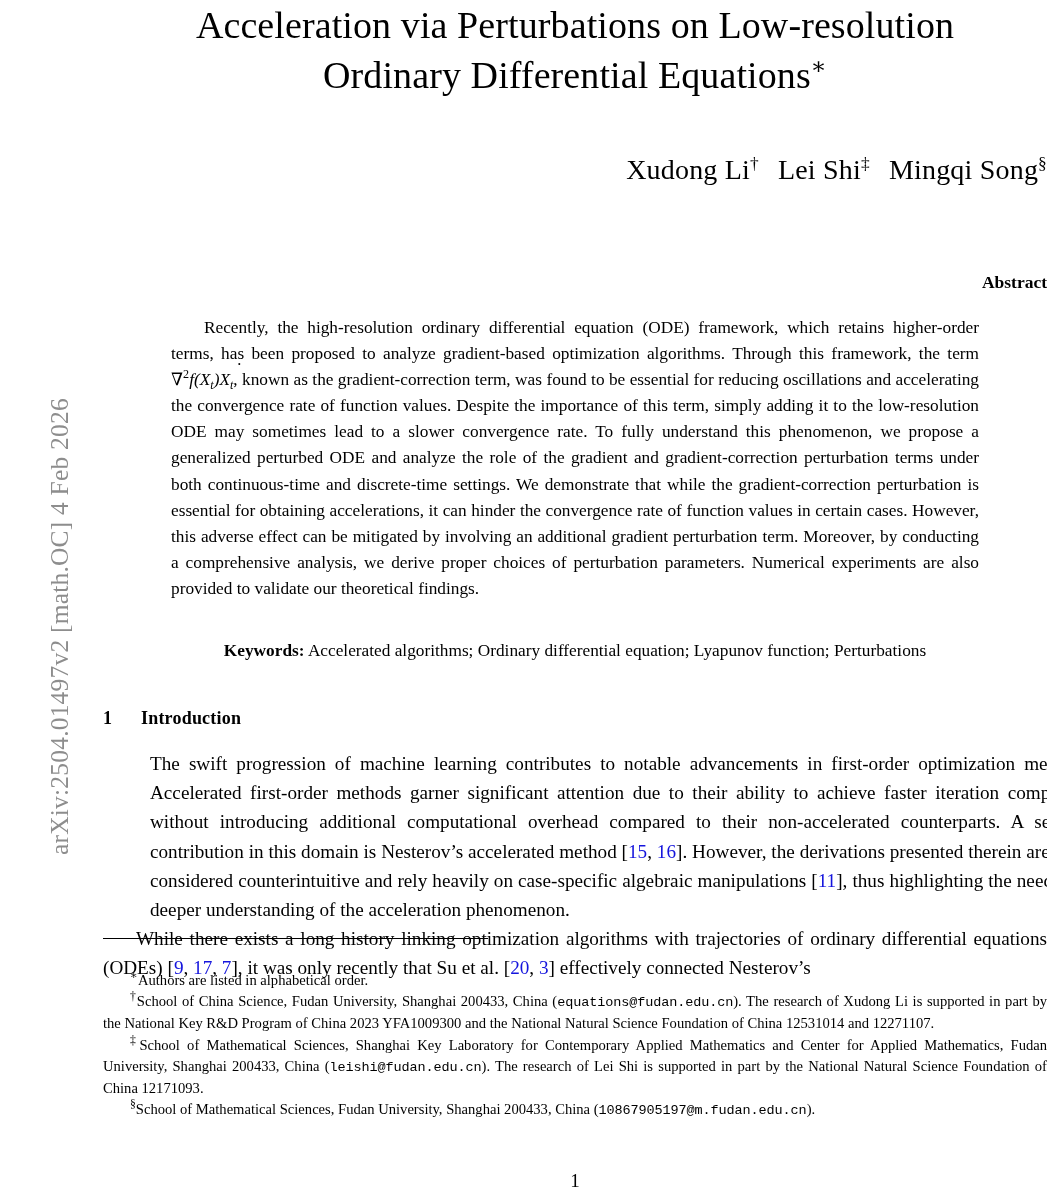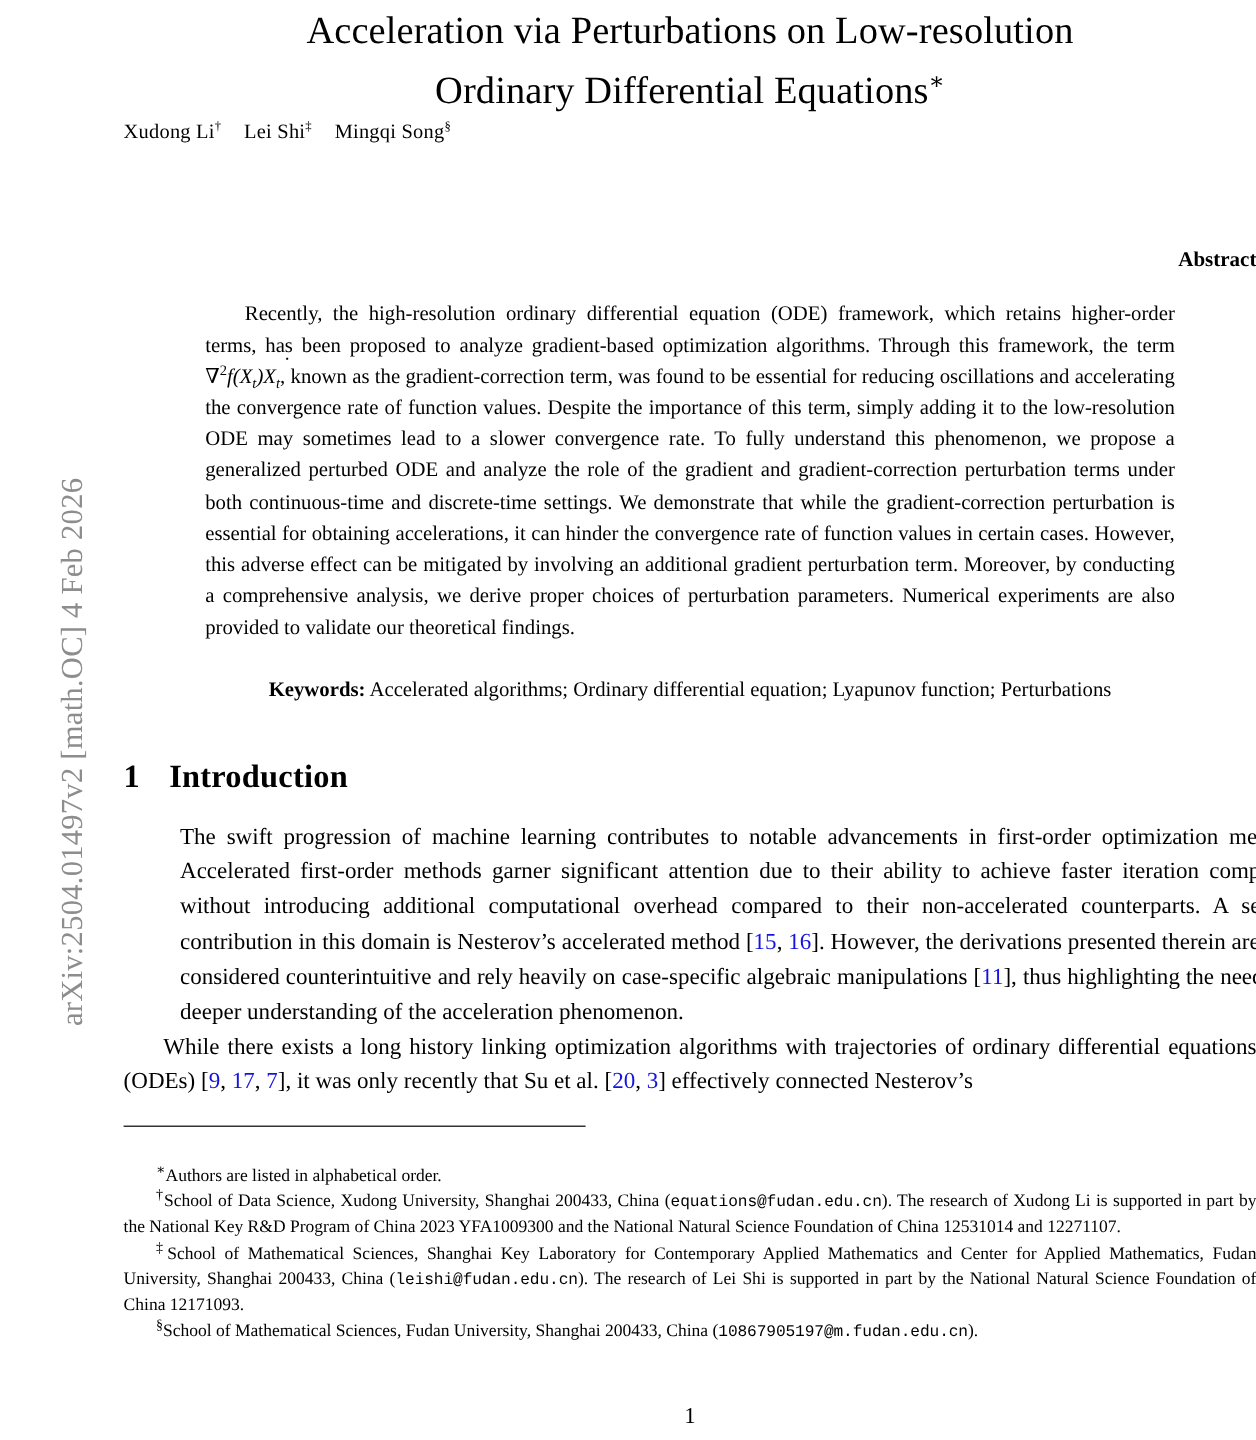--- a/index.html
+++ b/index.html
@@ -37,38 +37,39 @@
     position: absolute;
     left: 103px;
     top: 0;
     width: 944px;
     height: 1200px;
   }
 
   
   .title {
     text-align: center;
-    font-size: 32px;
+    font-size: 38px;
     line-height: 50px;
     margin: 0;
     padding-top: 0px;
     font-weight: normal;
     letter-spacing: 0.1px;
   }
   .title .tline { display: block; }
   .sup {
     font-size: 0.62em;
     vertical-align: super;
     line-height: 0;
   }
 
   
   .authors {
-    text-align: left;
-    font-size: 17px;
+    text-align: right;
+    font-size: 28px;
+    margin-top: 54px;
     letter-spacing: 0.2px;
   }
   .authors .author { white-space: nowrap; }
   .authors .gap { display: inline-block; width: 19px; }
 
   
   .abstract-head {
     text-align: right;
     font-weight: bold;
     font-size: 17.5px;
@@ -99,31 +100,31 @@
     left: 50%;
     top: -0.70em;
     transform: translateX(-55%);
     font-size: 1.05em;
     font-style: normal;
   }
 
   
   .keywords {
     width: 840px;
-    margin: 26px auto 0 auto;
+    margin: 36px auto 0 auto;
     text-align: center;
     font-size: 17.3px;
     line-height: 26px;
   }
   .keywords b { font-weight: bold; }
 
   
   .section-head {
     margin-top: 44px;
-    font-size: 27px;
+    font-size: 18px;
     font-weight: bold;
     letter-spacing: 0.2px;
   }
   .section-head .num { display: inline-block; width: 38px; }
 
   
   .para {
     font-size: 19.2px;
     line-height: 29.2px;
     text-align: justify;
@@ -205,21 +206,21 @@
 
   <p class="para" id="intro-p1"><span>The swift progression of machine learning contributes to notable advancements in first-order optimization methods. Accelerated first-order methods garner significant attention due to their ability to achieve faster iteration complexity without introducing additional computational overhead compared to their non-accelerated counterparts. A seminal contribution in this domain is Nesterov’s accelerated method [</span><span class="cite">15</span><span>, </span><span class="cite">16</span><span>]. However, the derivations presented therein are often considered counterintuitive and rely heavily on case-specific algebraic manipulations [</span><span class="cite">11</span><span>], thus highlighting the need for a deeper understanding of the acceleration phenomenon.</span></p>
 
   <p class="para" id="intro-p2"><span>While there exists a long history linking optimization algorithms with trajectories of ordinary differential equations (ODEs) [</span><span class="cite">9</span>, <span class="cite">17</span>, <span class="cite">7</span><span>], it was only recently that Su et al. [</span><span class="cite">20</span>, <span class="cite">3</span><span>] effectively connected Nesterov’s</span></p>
 
   <div id="footnote-rule"></div>
 
   <div id="footnotes">
     <p class="fn"><span class="marker">∗</span><span>Authors are listed in alphabetical order.</span></p>
 
-    <p class="fn"><span class="marker">†</span><span>School of Data Science, Xudong University, Shanghai 200433, China (</span><span class="mono">equations@fudan.edu.cn</span><span>). The research of Xudong Li is supported in part by the National Key R&amp;D Program of China 2023 YFA1009300 and the National Natural Science Foundation of China 12531014 and 12271107.</span></p>
+    <p class="fn"><span class="marker">†</span><span>School of China Science, Fudan University, Shanghai 200433, China (</span><span class="mono">equations@fudan.edu.cn</span><span>). The research of Xudong Li is supported in part by the National Key R&amp;D Program of China 2023 YFA1009300 and the National Natural Science Foundation of China 12531014 and 12271107.</span></p>
 
     <p class="fn"><span class="marker">‡</span><span>School of Mathematical Sciences, Shanghai Key Laboratory for Contemporary Applied Mathematics and Center for Applied Mathematics, Fudan University, Shanghai 200433, China (</span><span class="mono">leishi@fudan.edu.cn</span><span>). The research of Lei Shi is supported in part by the National Natural Science Foundation of China 12171093.</span></p>
 
     <p class="fn"><span class="marker">§</span><span>School of Mathematical Sciences, Fudan University, Shanghai 200433, China (</span><span class="mono">10867905197@m.fudan.edu.cn</span><span>).</span></p>
   </div>
 
   <div id="page-number">1</div>
 
 </div>
 

